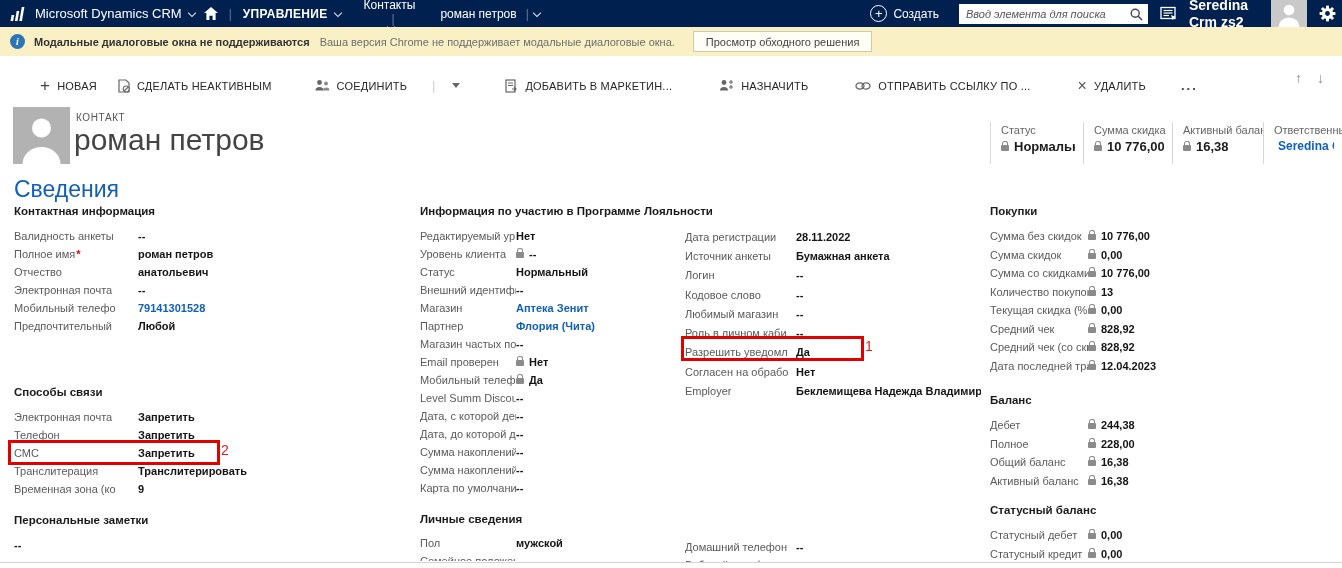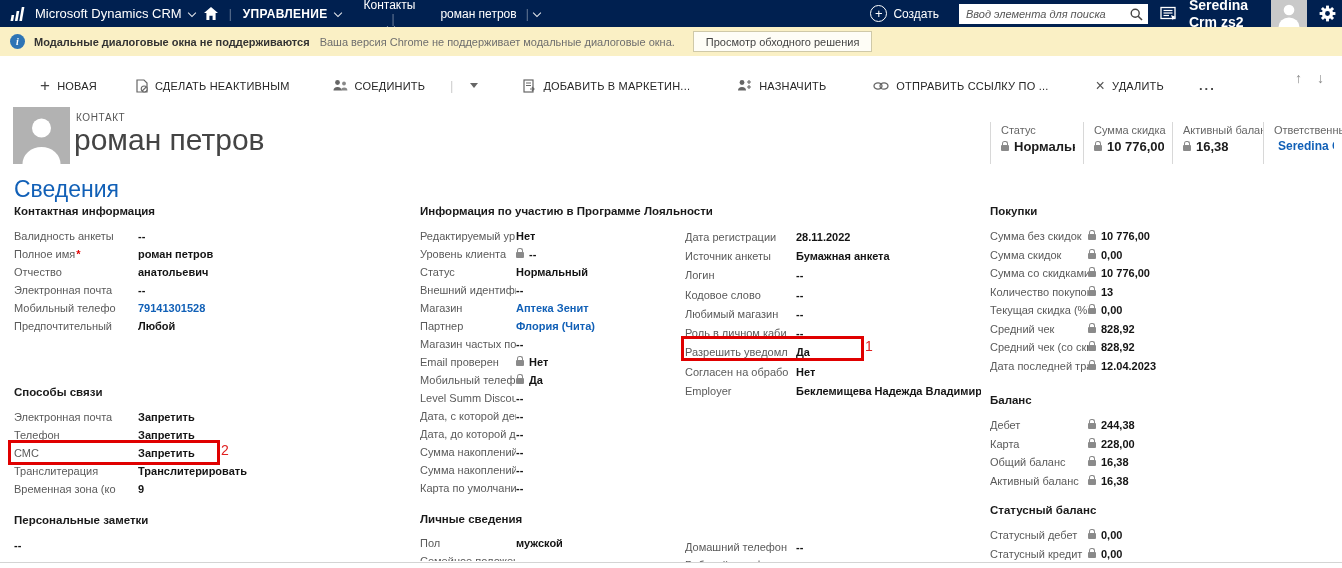--- a/index.html
+++ b/index.html
@@ -185,21 +185,21 @@
   <span class="notice-msg">Ваша версия Chrome не поддерживает модальные диалоговые окна.</span>
   <button class="notice-btn">Просмотр обходного решения</button>
 </div>
 
 <div id="cmdbar">
   <div class="cmdrow">
     <span class="cmd">
         <span class="plus">+</span>
         <span>НОВАЯ</span>
       </span>
-    <span class="cmd" style="margin-left:22px;text-align:right;">
+    <span class="cmd" style="margin-left:4px;text-align:right;">
       <svg width="12" height="14" viewBox="0 0 12 14">
           <path d="M1 1 h7 l3 3 v9 h-10 Z" fill="none" stroke="#666" stroke-width="1.2"></path>
           <circle cx="8.2" cy="10" r="3" fill="#fff" stroke="#666" stroke-width="1.1"></circle>
           <line x1="6.2" y1="12" x2="10.2" y2="8" stroke="#666" stroke-width="1.1"></line>
         </svg>
       <span>СДЕЛАТЬ НЕАКТИВНЫМ</span>
       </span>
     <span class="cmd" style="margin-left:26px;">
       <svg width="15" height="13" viewBox="0 0 15 13">
           <circle cx="4.5" cy="3.5" r="2.4" fill="#666"></circle>
@@ -619,21 +619,21 @@
   <div class="sec-title gap-balance">Баланс</div>
   <div id="list-balance">
       <div class="frow">
         <span class="flabel">Дебет</span>
         <span class="fvalcell">
           <span class="lock"></span>
           <span class="fvalue">244,38</span>
         </span>
       </div>
       <div class="frow">
-        <span class="flabel">Карта</span>
+        <span class="flabel">Полное</span>
         <span class="fvalcell">
           <span class="lock"></span>
           <span class="fvalue">228,00</span>
         </span>
       </div>
       <div class="frow">
         <span class="flabel">Общий баланс</span>
         <span class="fvalcell">
           <span class="lock"></span>
           <span class="fvalue">16,38</span>

